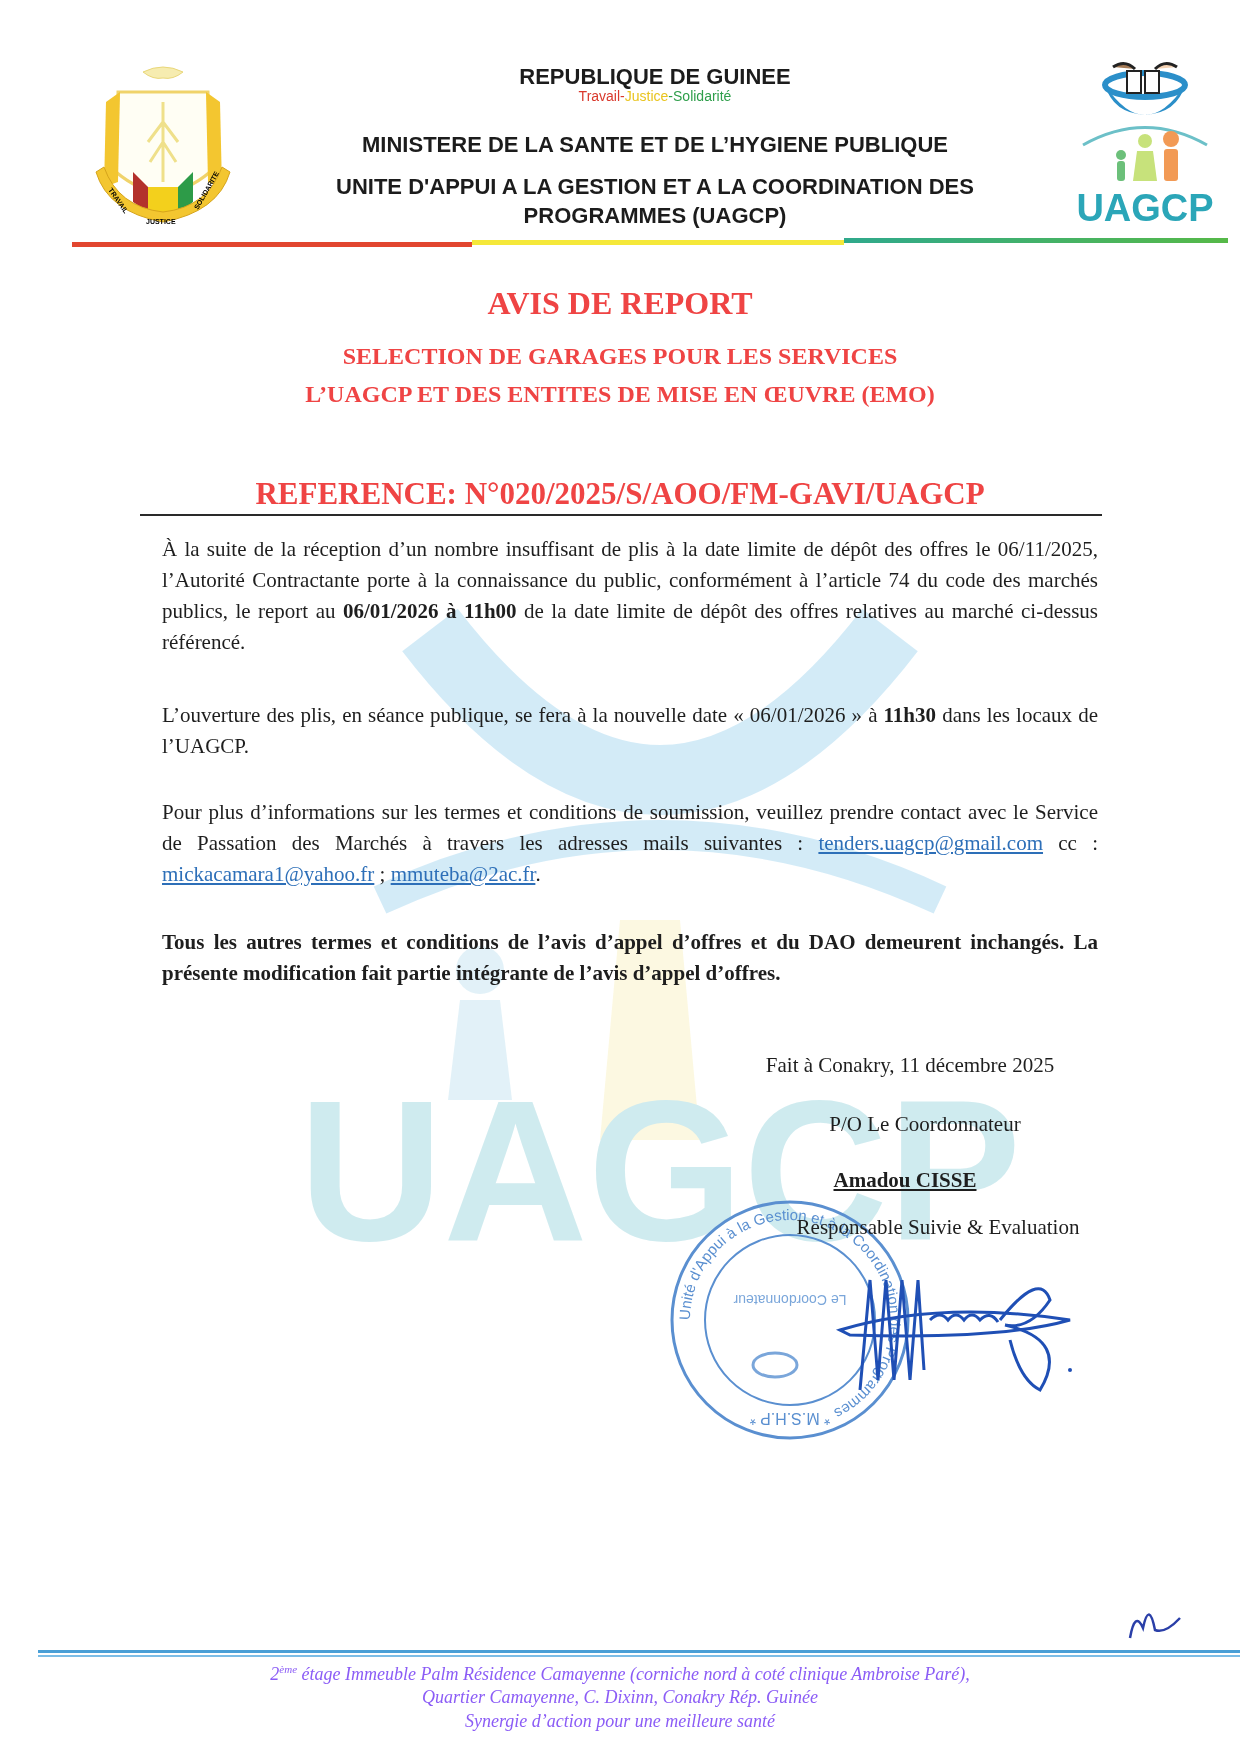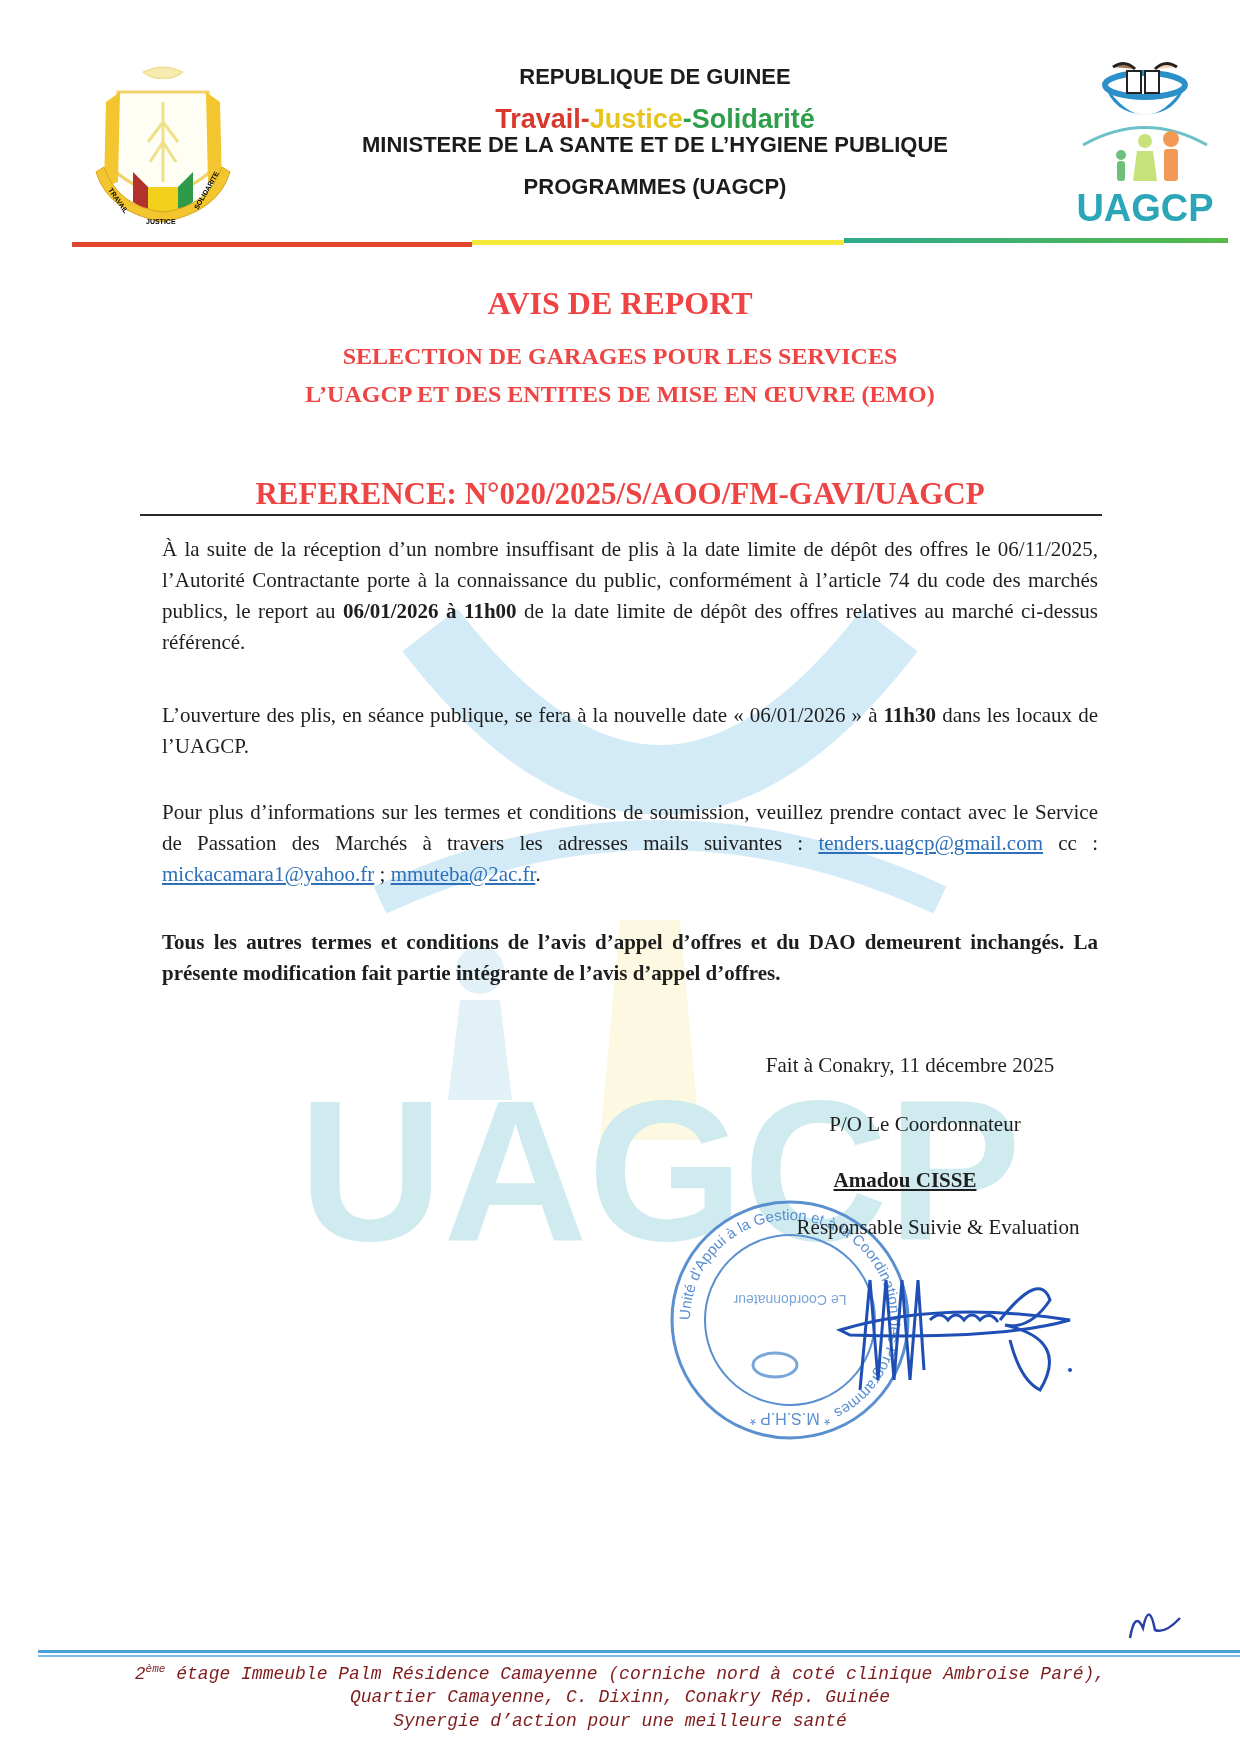--- a/index.html
+++ b/index.html
@@ -8,21 +8,21 @@
     background: #ffffff; color: #1a1a1a;
     font-family: "Liberation Serif", serif;
   }
   .abs { position: absolute; }
 
   
   .coat { left: 88px; top: 62px; width: 150px; height: 175px; }
   .uagcp-logo { left: 1065px; top: 55px; width: 160px; height: 180px; }
   .hdr { left: 250px; width: 810px; text-align: center; font-family: "Liberation Sans", sans-serif; font-weight: bold; color: #1c1c1c; }
   .hdr-country { top: 64px; font-size: 22px; }
-  .hdr-motto { top: 104px; font-size: 27px; font-weight: bold; }
+  .hdr-motto { top: 88px; font-size: 14px; font-weight: normal; }
   .hdr-motto .t { color: #d9382c; }
   .hdr-motto .j { color: #e9c41e; }
   .hdr-motto .s { color: #2e9e4a; }
   .hdr-motto .dash { color: #d9382c; }
   .hdr-ministry { top: 132px; font-size: 22px; }
   .hdr-unit { top: 172px; font-size: 22px; line-height: 29px; }
 
   .rule { top: 242px; height: 5px; }
   .rule.red { left: 72px; width: 400px; background: #e2462f; }
   .rule.yellow { left: 472px; width: 372px; background: #f5e83a; top: 240px; }
@@ -54,21 +54,21 @@
   .s-name { left: 790px; width: 230px; top: 1168px; font-weight: bold; text-decoration: underline; }
   .s-role { left: 758px; width: 360px; top: 1215px; }
 
   .stamp { left: 665px; top: 1195px; width: 250px; height: 250px; }
   .signature { left: 820px; top: 1260px; width: 260px; height: 140px; }
   .initials { left: 1125px; top: 1600px; width: 60px; height: 40px; }
 
   
   .foot-rule1 { left: 38px; top: 1650px; width: 1202px; height: 3px; background: #4a9fd6; }
   .foot-rule2 { left: 38px; top: 1655px; width: 1202px; height: 2px; background: #7cbde6; }
-  .footer { left: 100px; width: 1040px; text-align: center; font-family: Liberation Mono, monospace; font-style: italic; font-size: 18px; color: #7f1d1d; }
+  .footer { left: 100px; width: 1040px; text-align: center; font-family: Liberation Serif, serif; font-style: italic; font-size: 18px; color: #8b5cf6; }
   .f1 { top: 1663px; }
   .f2 { top: 1687px; }
   .f3 { top: 1711px; }
   .footer sup { font-size: 11px; }
 </style>
 </head>
 <body>
 
 <svg class="abs coat" viewBox="0 0 150 175">
   <path d="M55 10 Q75 0 95 10 Q85 18 75 16 Q65 18 55 10Z" fill="#f6ecb0" stroke="#e9d77a"></path>
@@ -101,20 +101,21 @@
     <rect x="99" y="94" width="14" height="32" rx="3" fill="#f29a55"></rect>
   <text x="80" y="166" text-anchor="middle" font-size="38" font-weight="bold" font-family="Liberation Sans, sans-serif" fill="#2ba6b8">UAGCP</text>
 </svg>
 
 <div class="abs hdr hdr-country">REPUBLIQUE DE GUINEE</div>
 <div class="abs hdr hdr-motto">
   <span class="t">Travail</span><span class="dash">-</span><span class="j">Justice</span><span class="s">-</span><span class="s">Solidarité</span>
 </div>
 <div class="abs hdr hdr-ministry">MINISTERE DE LA SANTE ET DE L’HYGIENE PUBLIQUE</div>
 <div class="abs hdr hdr-unit">
+  <div>UNITE D'APPUI A LA GESTION ET A LA COORDINATION DES</div>
   <div>PROGRAMMES (UAGCP)</div>
 </div>
 
 <div class="abs rule red"></div>
 <div class="abs rule yellow"></div>
 <div class="abs rule green"></div>
 
 <svg class="abs watermark" viewBox="0 0 760 650">
   <path d="M150 30 Q380 330 610 30" fill="none" stroke="#3aa6dd" stroke-width="70"></path>
   <path d="M100 300 Q380 170 660 300" fill="none" stroke="#3aa6dd" stroke-width="30"></path>

